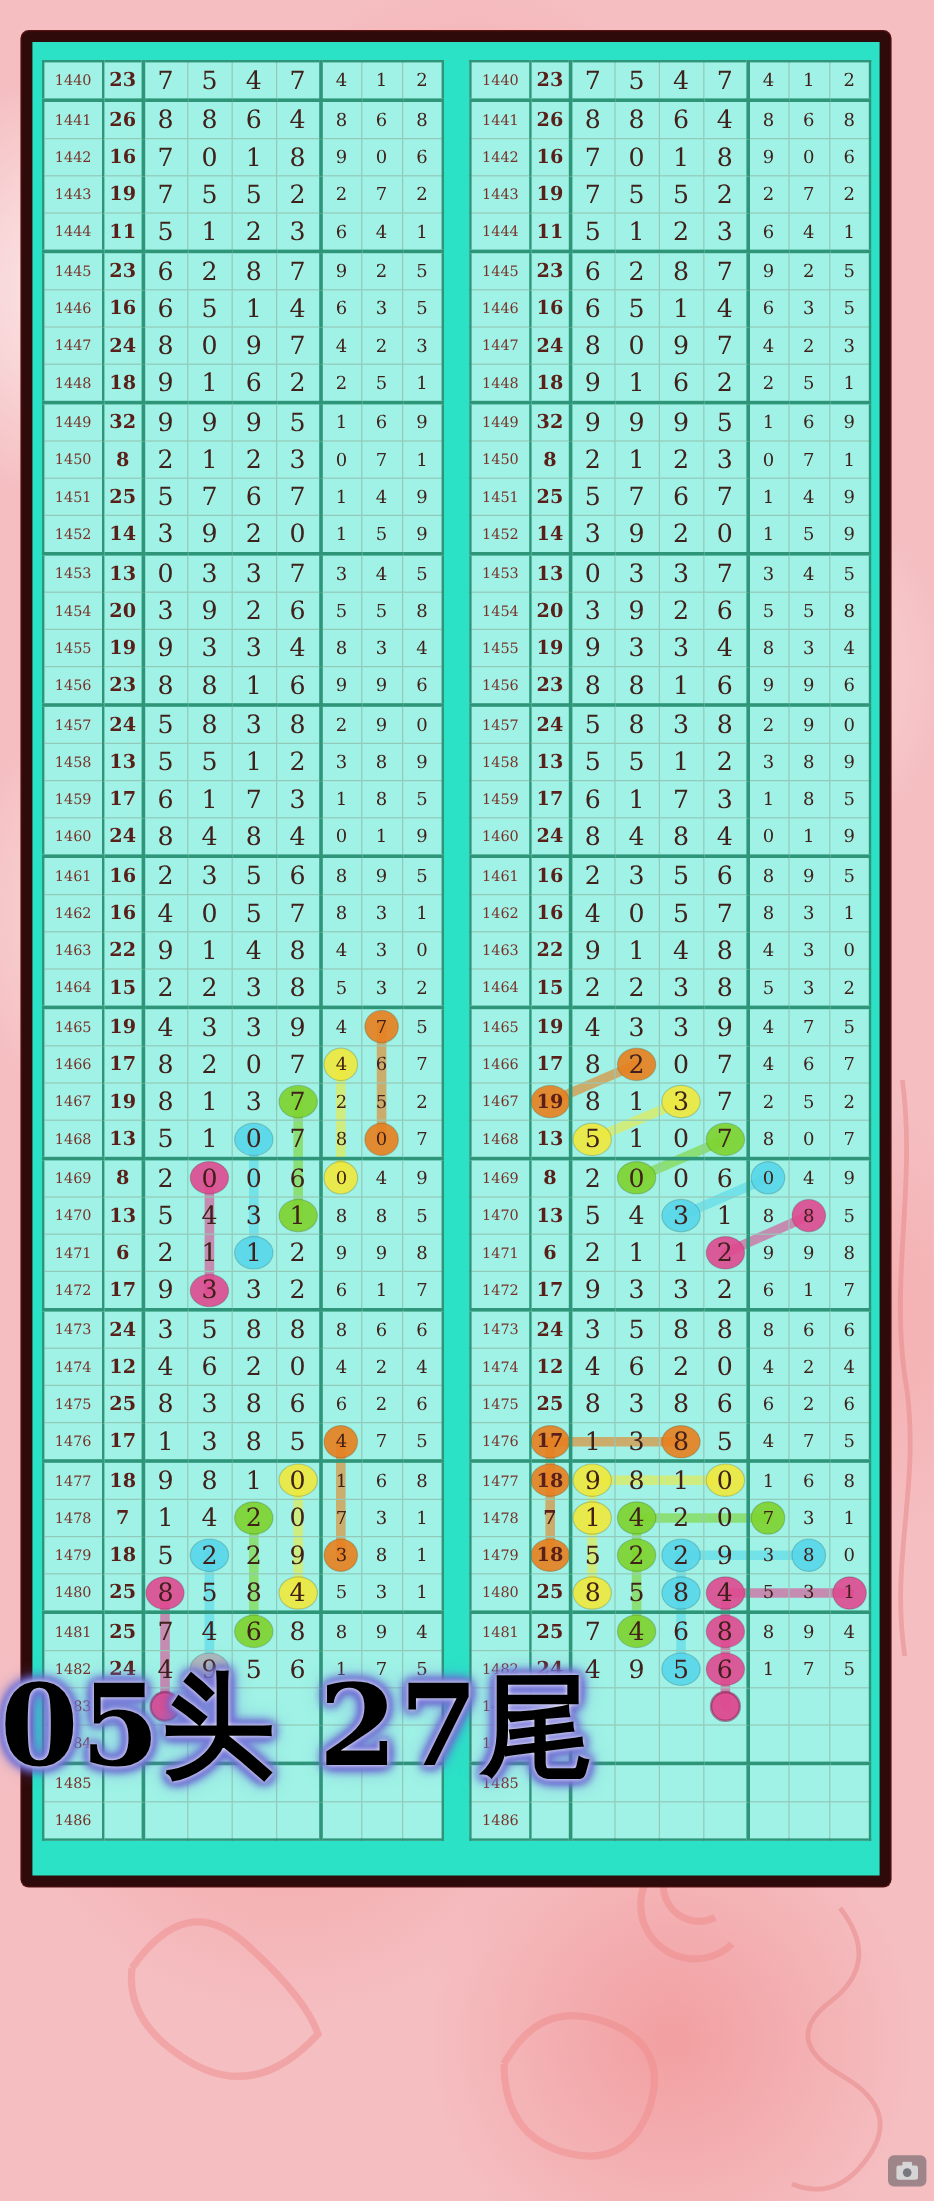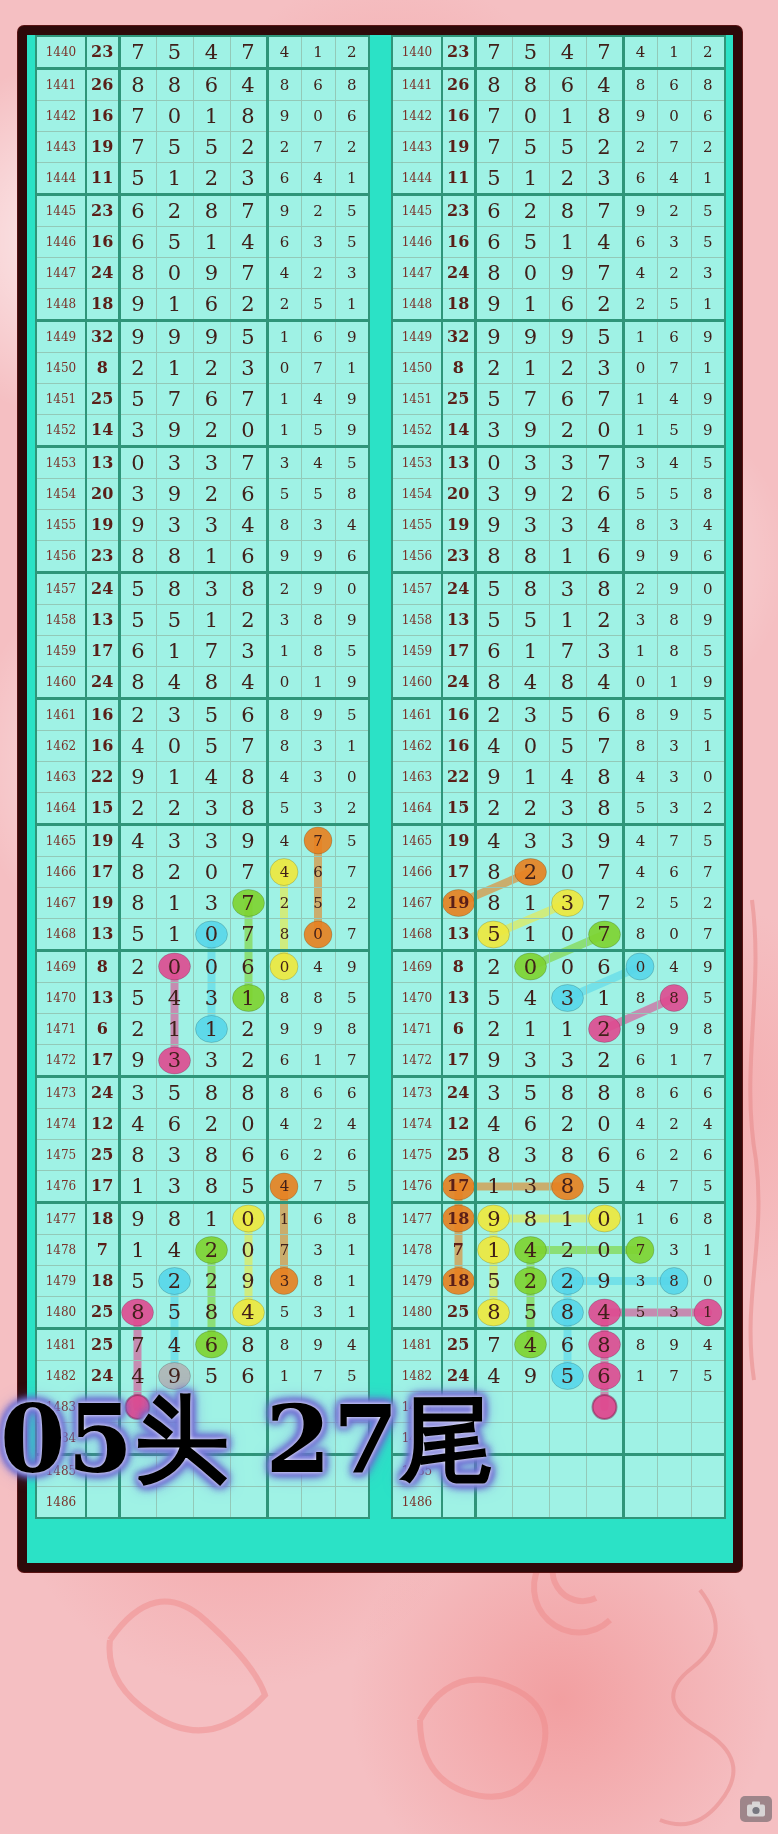--- a/index.html
+++ b/index.html
@@ -15,21 +15,21 @@
       radial-gradient(circle 340px at 240px 1450px, rgba(240,120,120,.4), rgba(240,120,120,0) 70%),
       radial-gradient(circle 300px at 560px 1700px, rgba(238,120,120,.45), rgba(238,120,120,0) 70%),
       radial-gradient(circle 280px at 700px 1100px, rgba(242,140,140,.35), rgba(242,140,140,0) 70%);
   }
   .page{position:absolute;inset:0;}
   .deco{position:absolute;left:0;top:0;z-index:1;pointer-events:none;}
 
   .chart-frame{
     position:absolute;left:18px;top:26px;width:724px;height:1546px;
     box-sizing:border-box;border:9px solid #2e0a0a;border-radius:6px;
-    background:#2be2c6;padding:0;z-index:2;
+    background:#2be2c6;padding:15px;z-index:2;
     box-shadow:0 0 0 1px #5a1313;
   }
   .tables{display:flex;gap:22px;justify-content:center;}
   .table-wrap{position:relative;width:334px;}
   .table-bg{position:absolute;inset:0;background:rgba(255,255,255,.55);z-index:1;}
   .anno{position:absolute;left:0;top:0;z-index:2;pointer-events:none;}
   table.trend{position:relative;z-index:3;border-collapse:collapse;table-layout:fixed;width:334px;
     border:2px solid #2f9579;}
   td{border:1px solid #93c9b8;text-align:center;vertical-align:middle;padding:0;height:30px;
      color:#40201a;line-height:30px;overflow:visible;}

